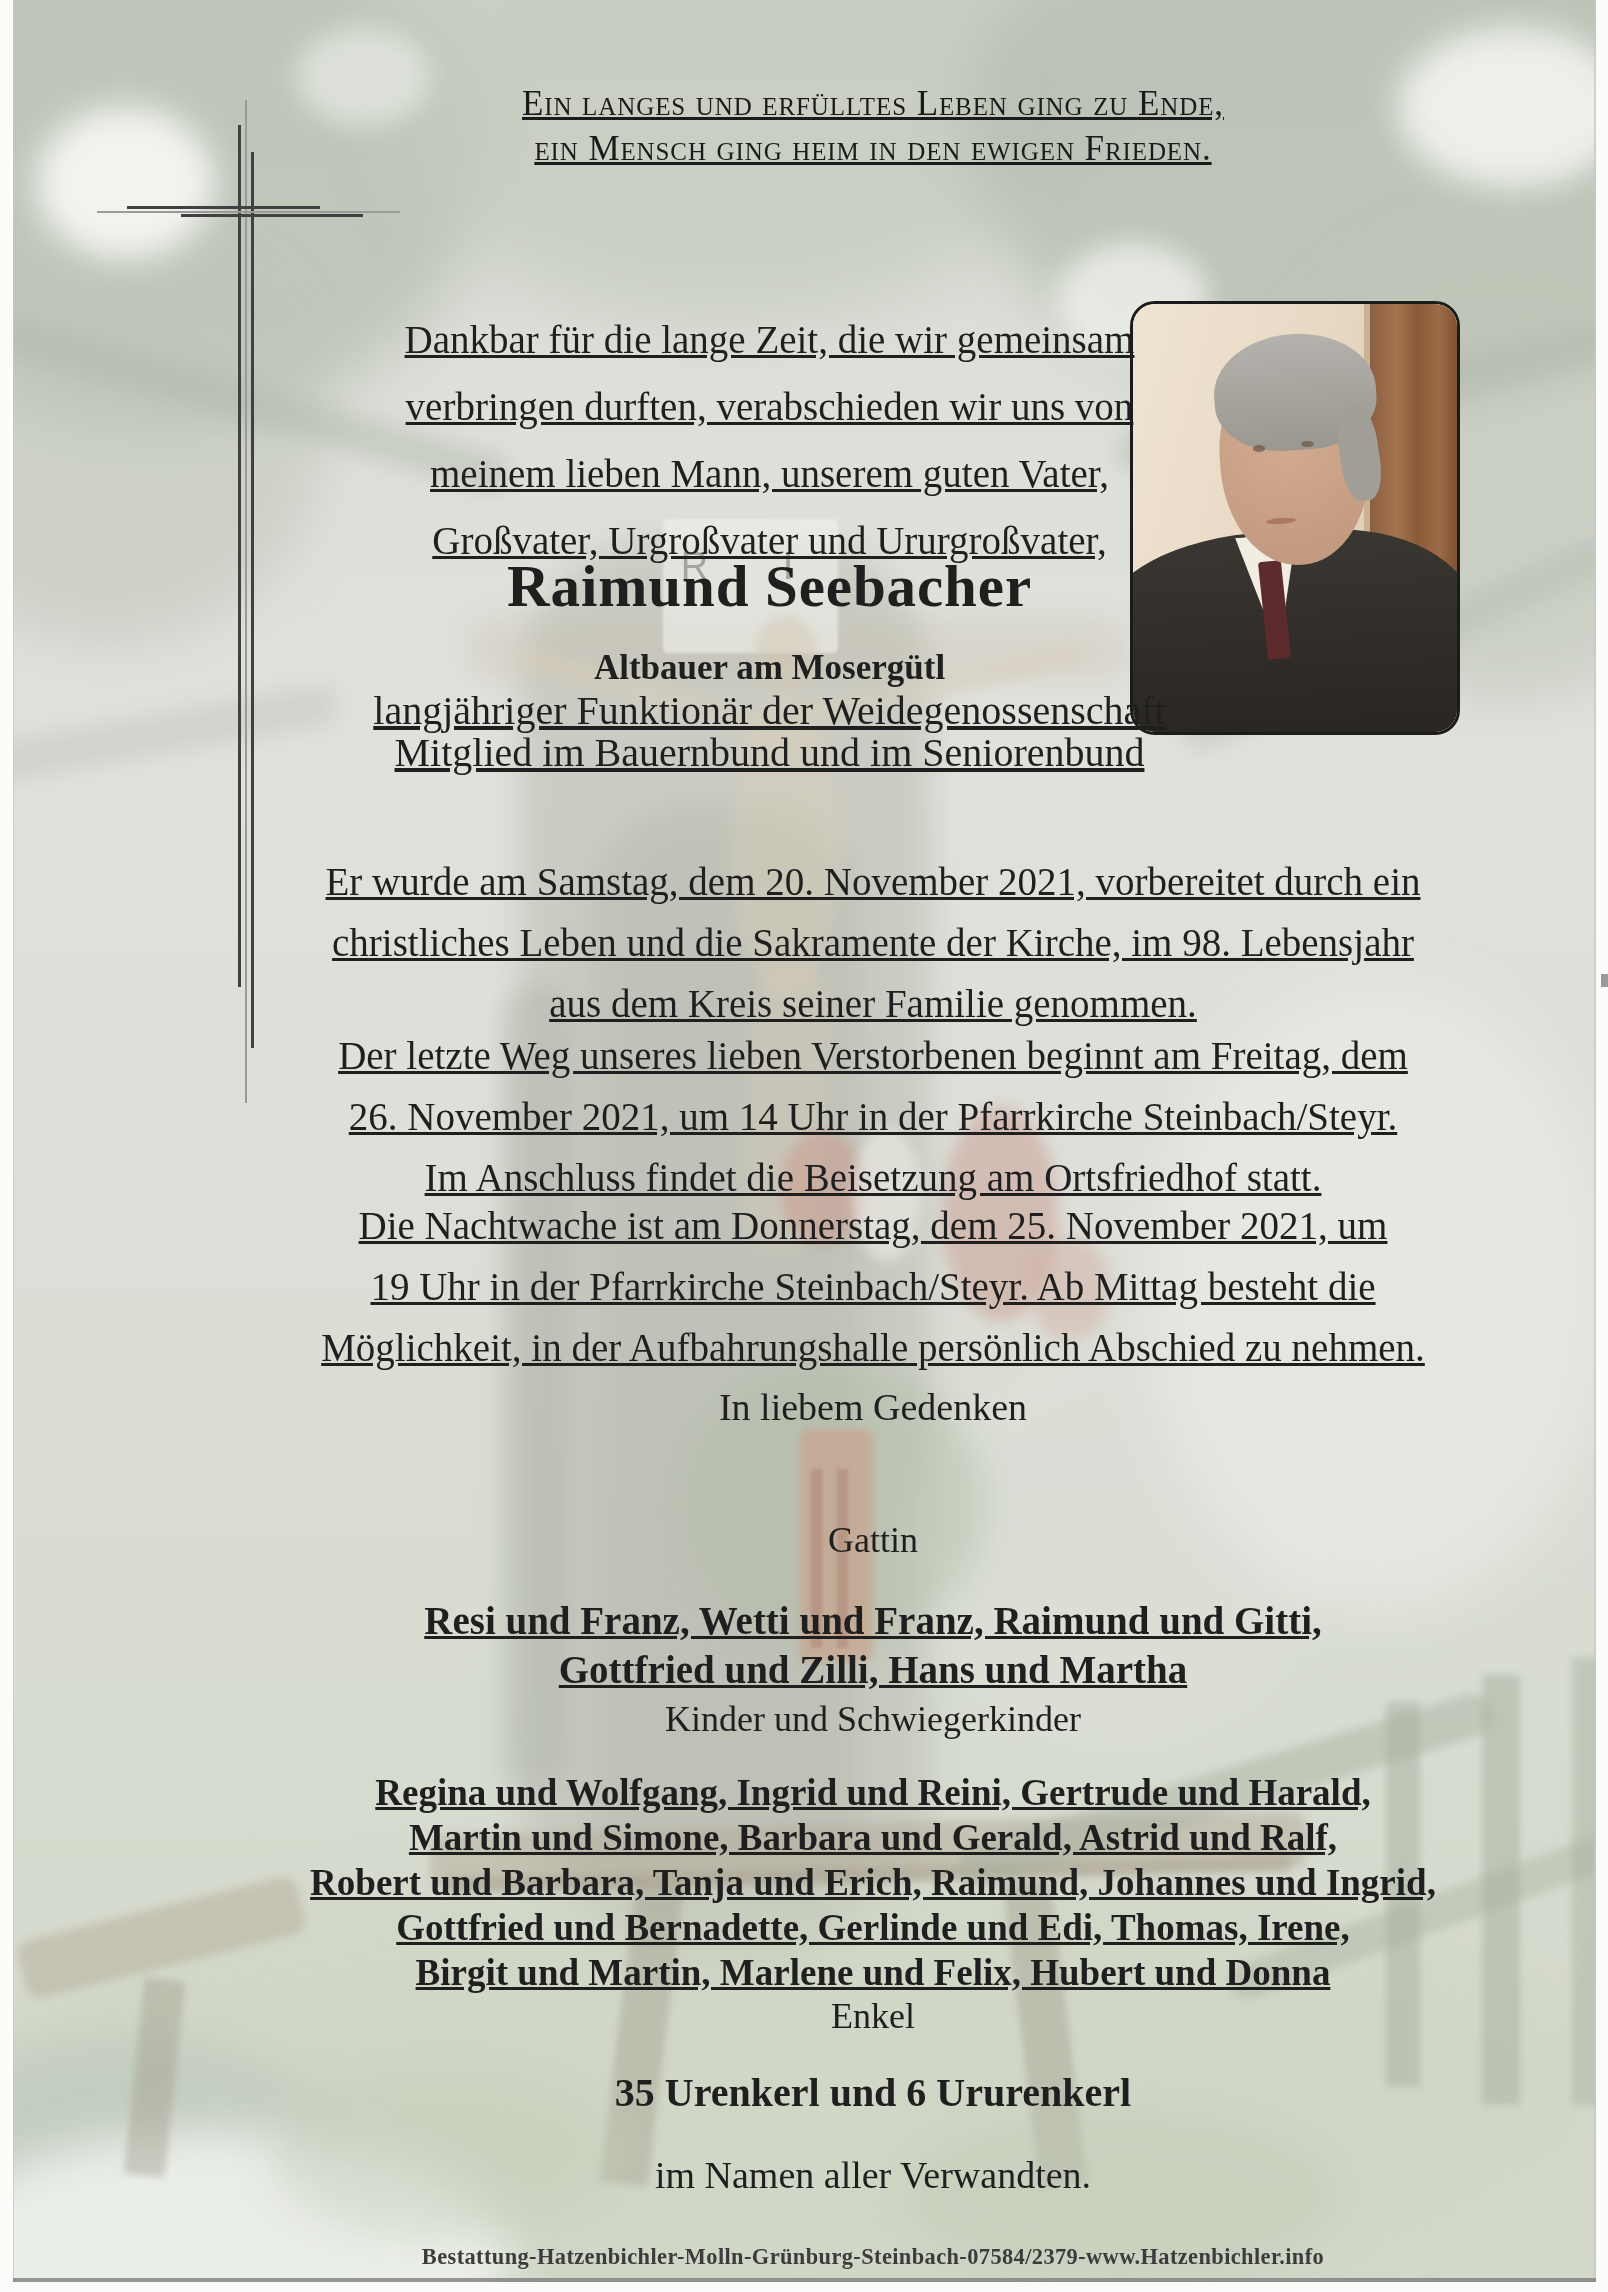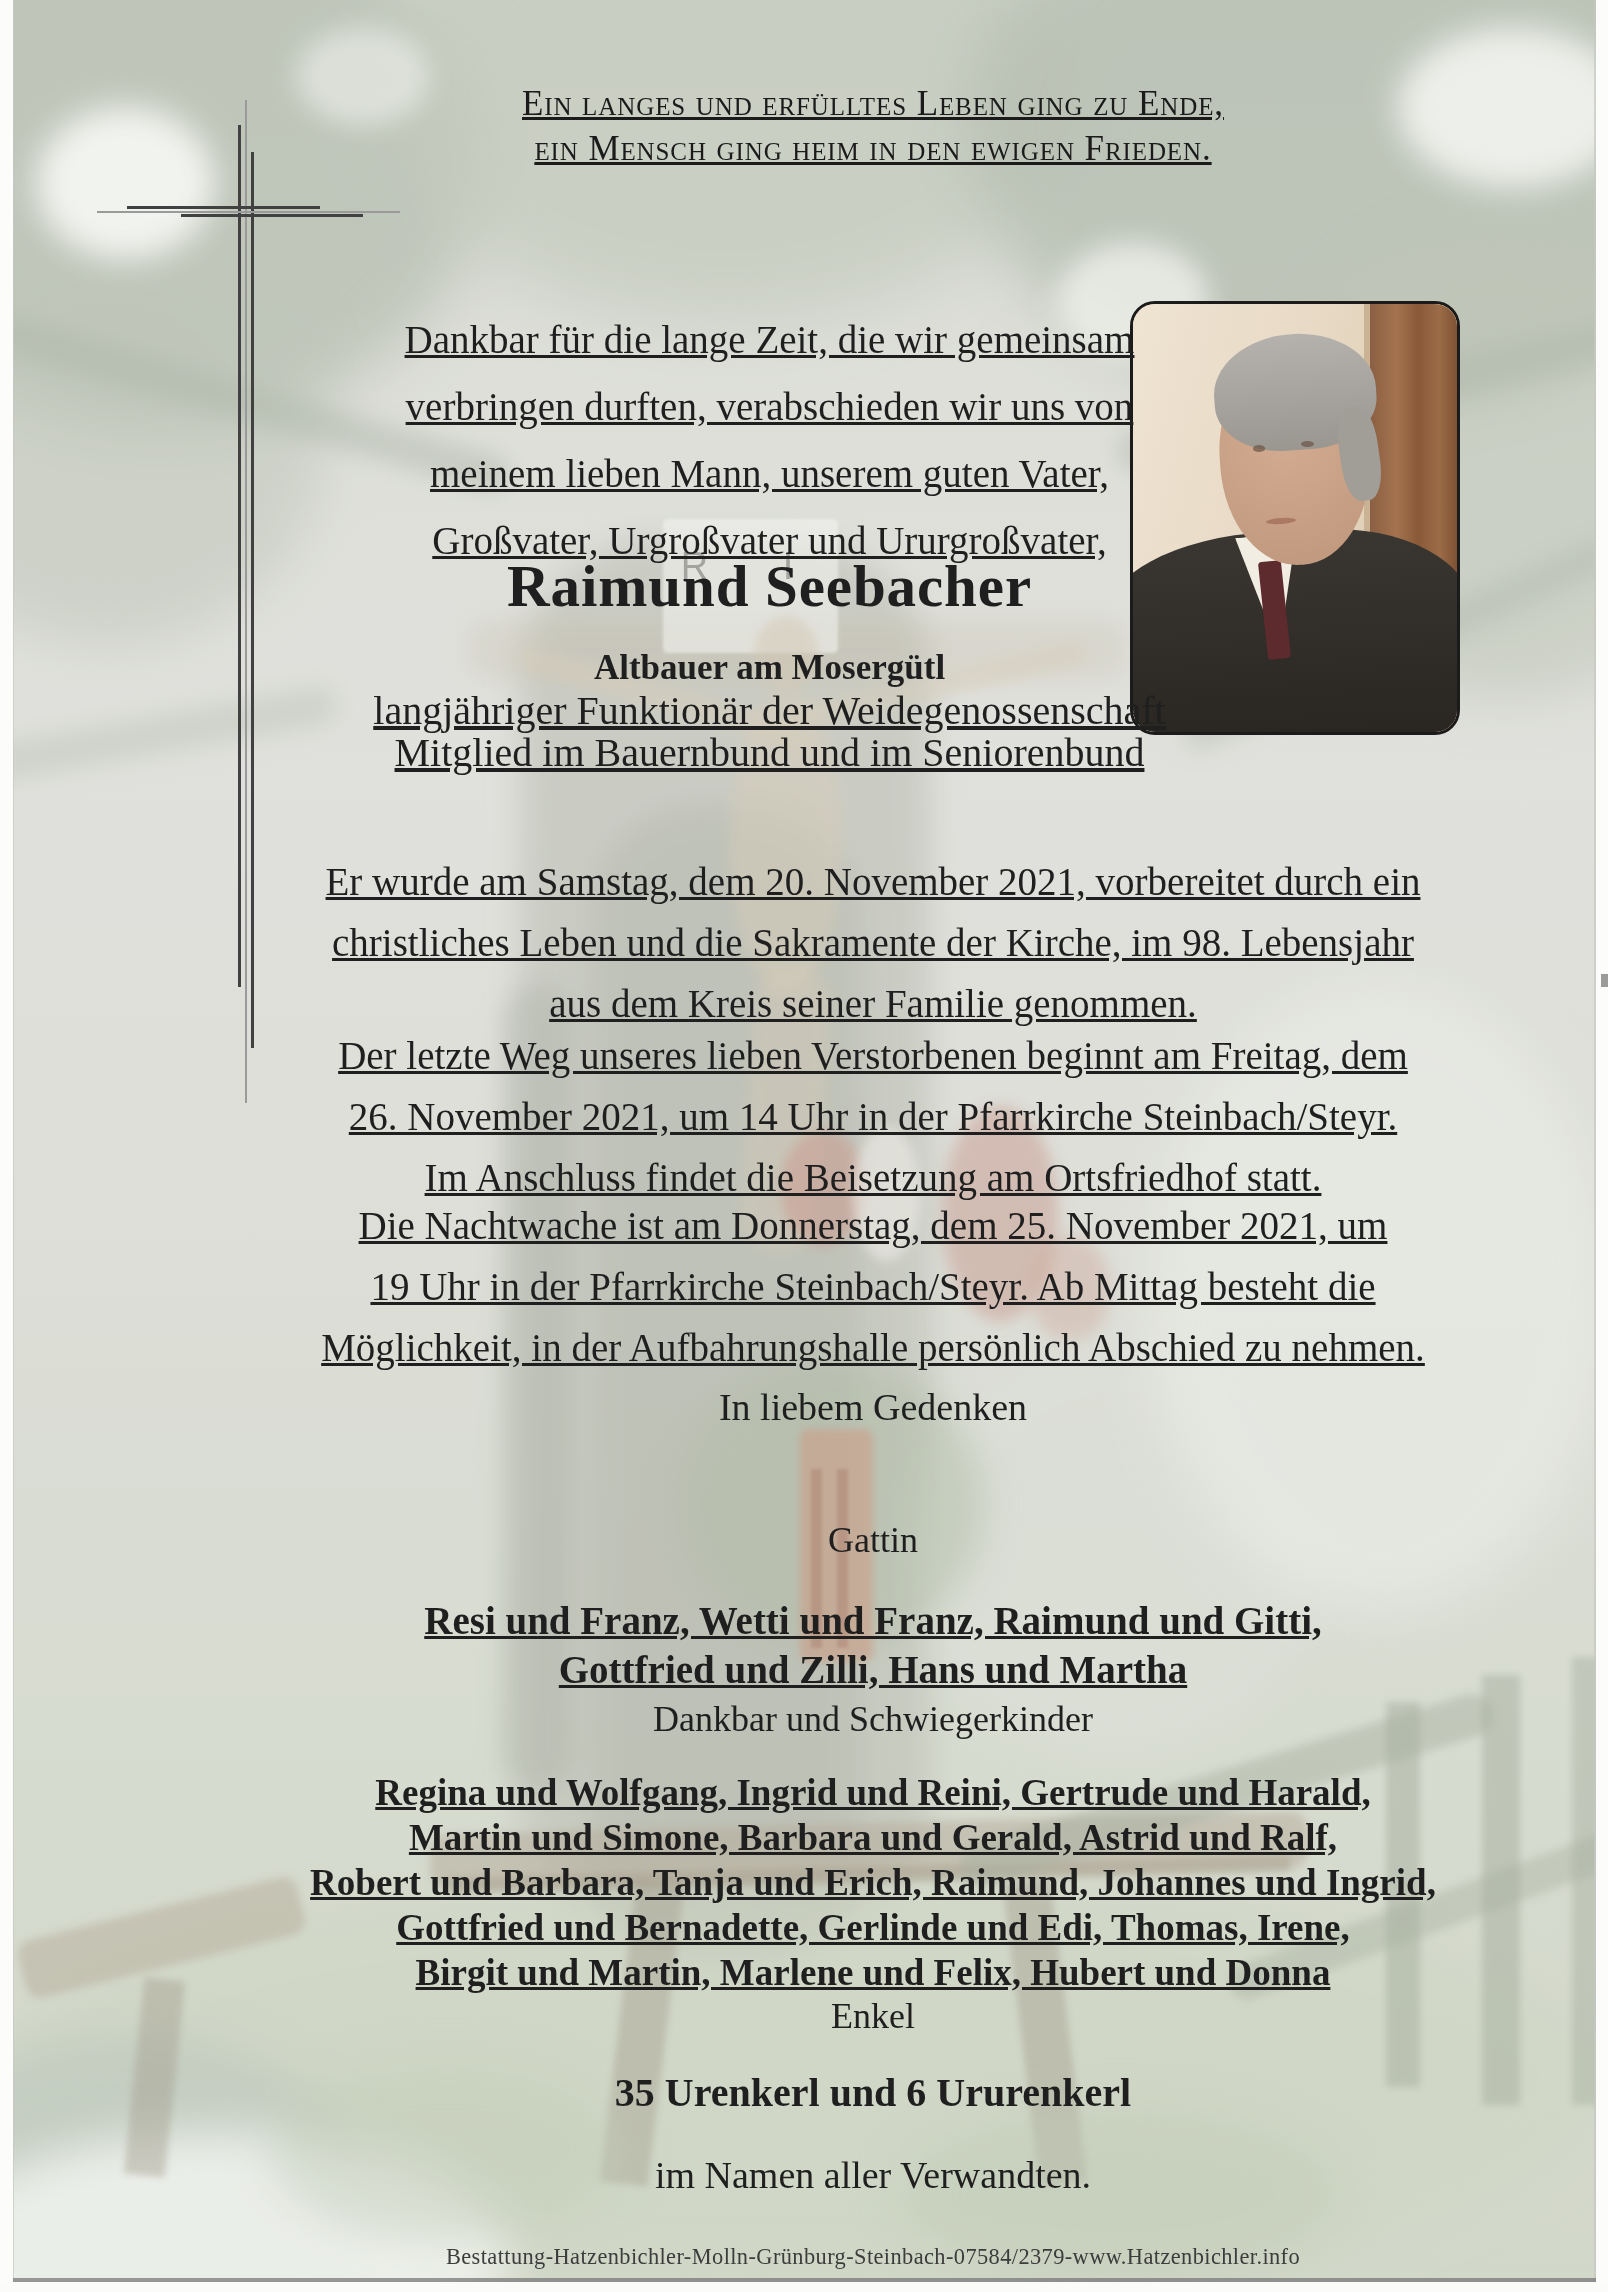--- a/index.html
+++ b/index.html
@@ -173,31 +173,31 @@
   </div>
 
   <div class="txt band plain42" style="top:1385px;">In liebem Gedenken</div>
 
   <div class="txt band plain40" style="top:1519px;">Gattin</div>
 
   <div class="txt band fam" style="top:1596px;">
     <div>Resi und Franz, Wetti und Franz, Raimund und Gitti,</div>
     <div>Gottfried und Zilli, Hans und Martha</div>
   </div>
-  <div class="txt band plain40" style="top:1698px;">Dankbar und Schwiegerkinder</div>
+  <div class="txt band plain40" style="top:1698px;">Kinder und Schwiegerkinder</div>
 
   <div class="txt band enk" style="top:1770px;">
     <div>Regina und Wolfgang, Ingrid und Reini, Gertrude und Harald,</div>
     <div>Martin und Simone, Barbara und Gerald, Astrid und Ralf,</div>
     <div>Robert und Barbara, Tanja und Erich, Raimund, Johannes und Ingrid,</div>
     <div>Gottfried und Bernadette, Gerlinde und Edi, Thomas, Irene,</div>
     <div>Birgit und Martin, Marlene und Felix, Hubert und Donna</div>
   </div>
   <div class="txt band plain40" style="top:1995px;">Enkel</div>
 
   <div class="txt band urenk" style="top:2069px;">35 Urenkerl und 6 Ururenkerl</div>
 
   <div class="txt band plain42" style="top:2153px;">im Namen aller Verwandten.</div>
 
-  <div class="txt band footer" style="top:2244px;z-index:5;">Bestattung-Hatzenbichler-Molln-Grünburg-Steinbach-07584/2379-www.Hatzenbichler.info</div>
+  <div class="txt band footer" style="top:2244px;z-index:5;font-weight:bold;">Bestattung-Hatzenbichler-Molln-Grünburg-Steinbach-07584/2379-www.Hatzenbichler.info</div>
 
 </div>
 
 
 </body></html>

